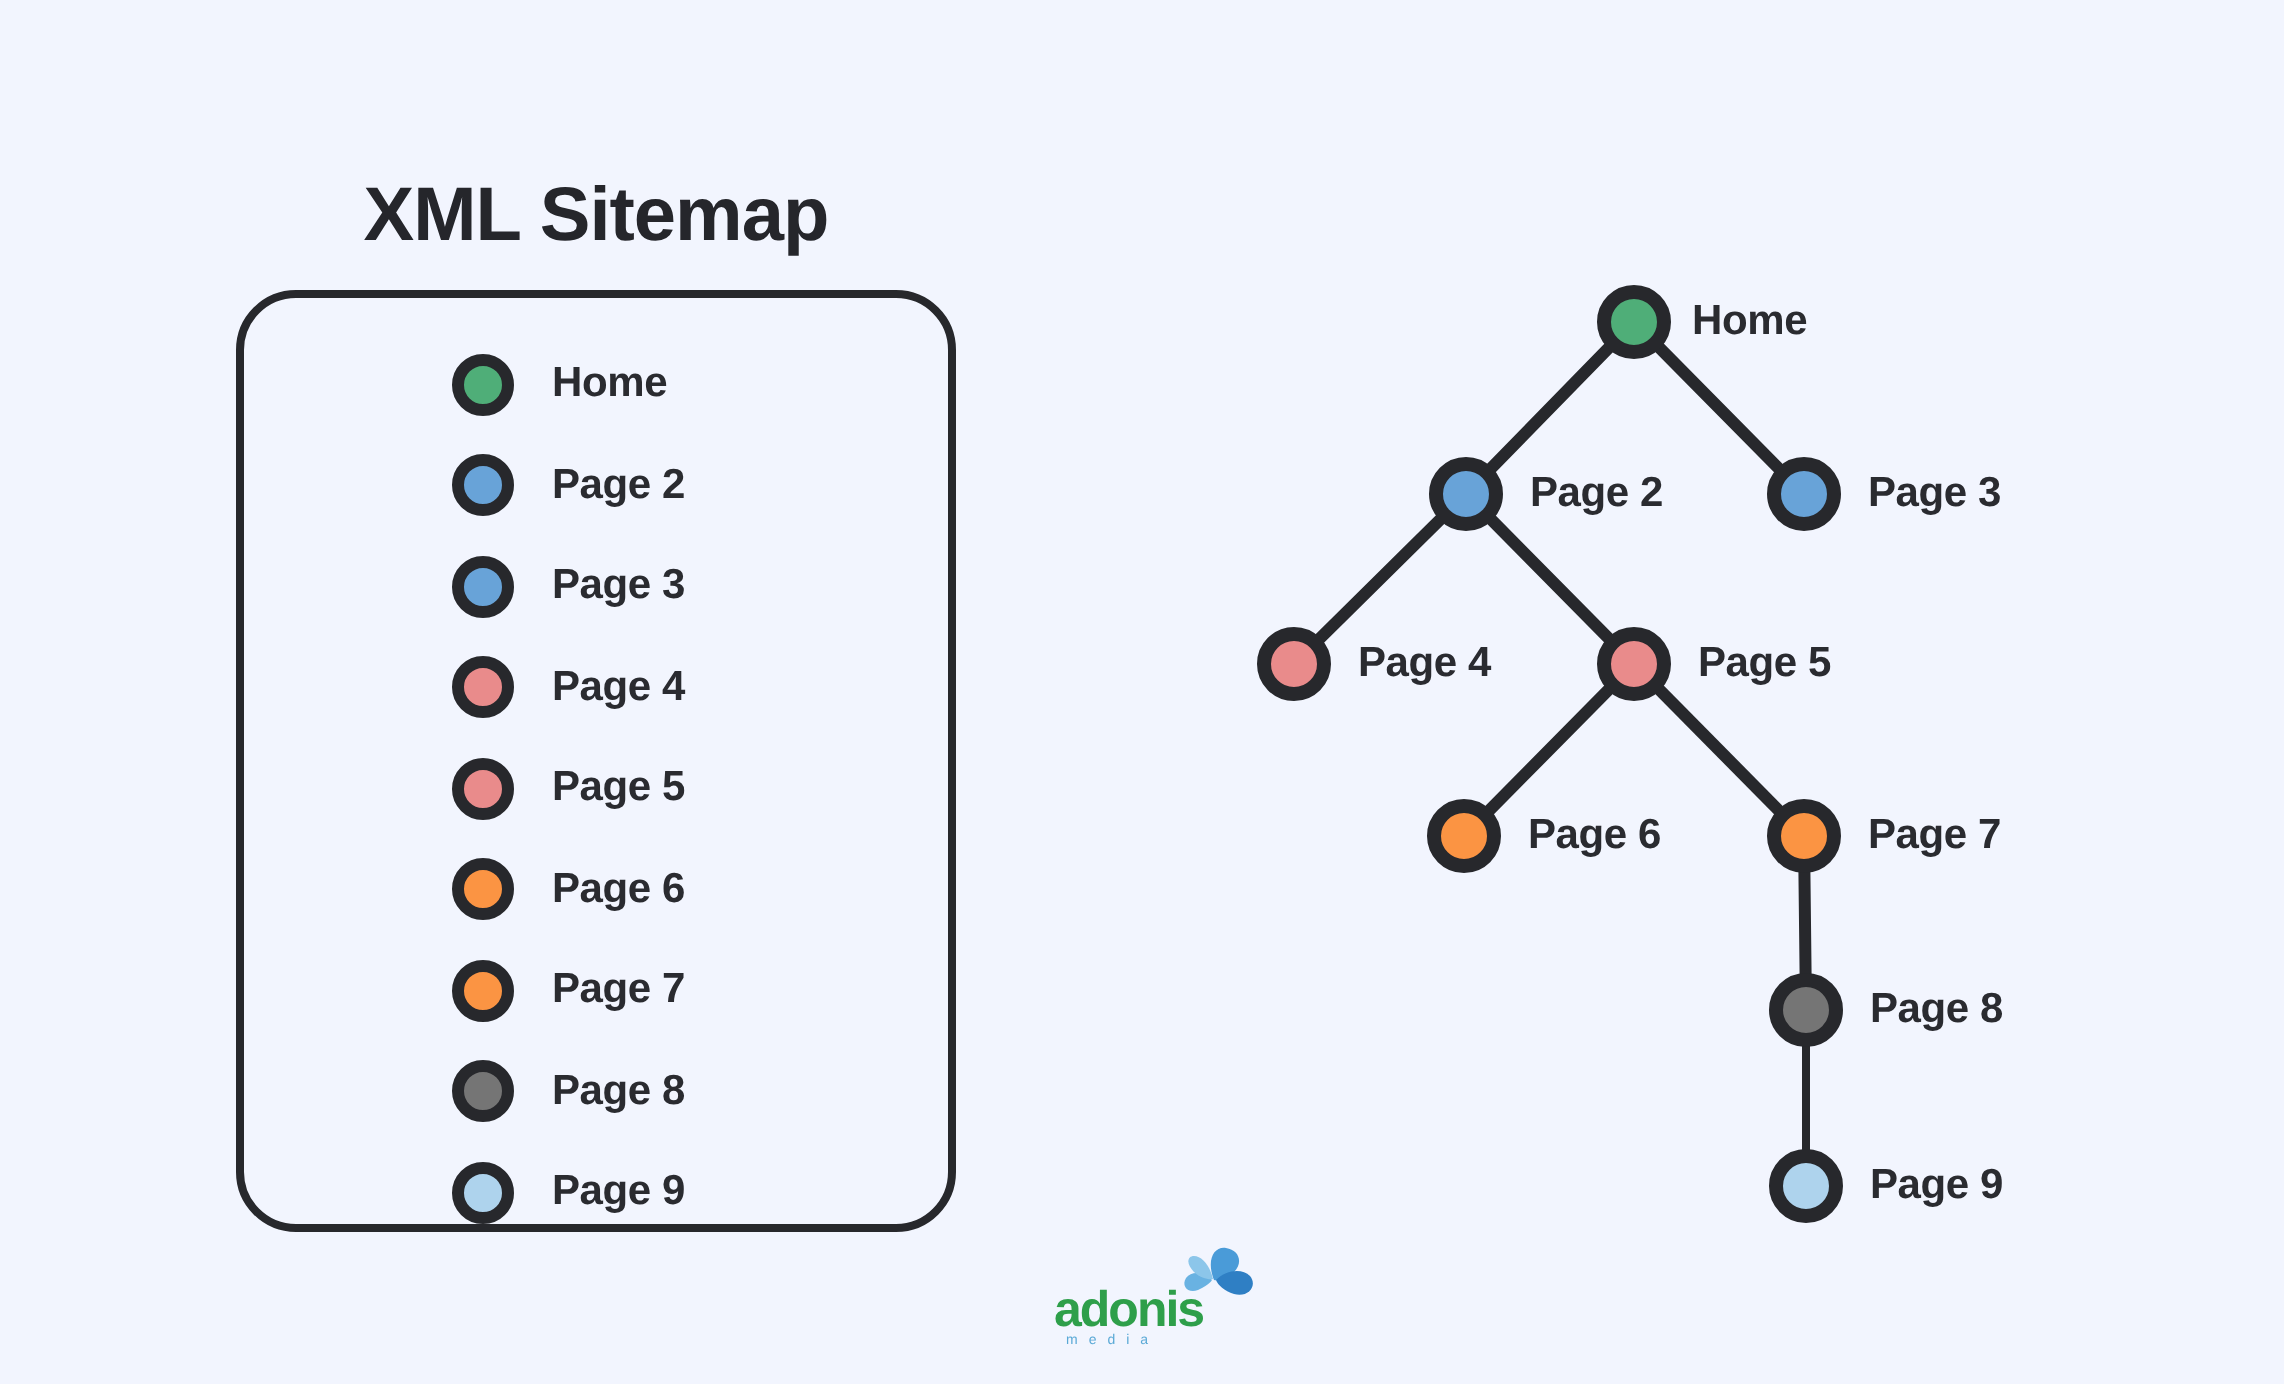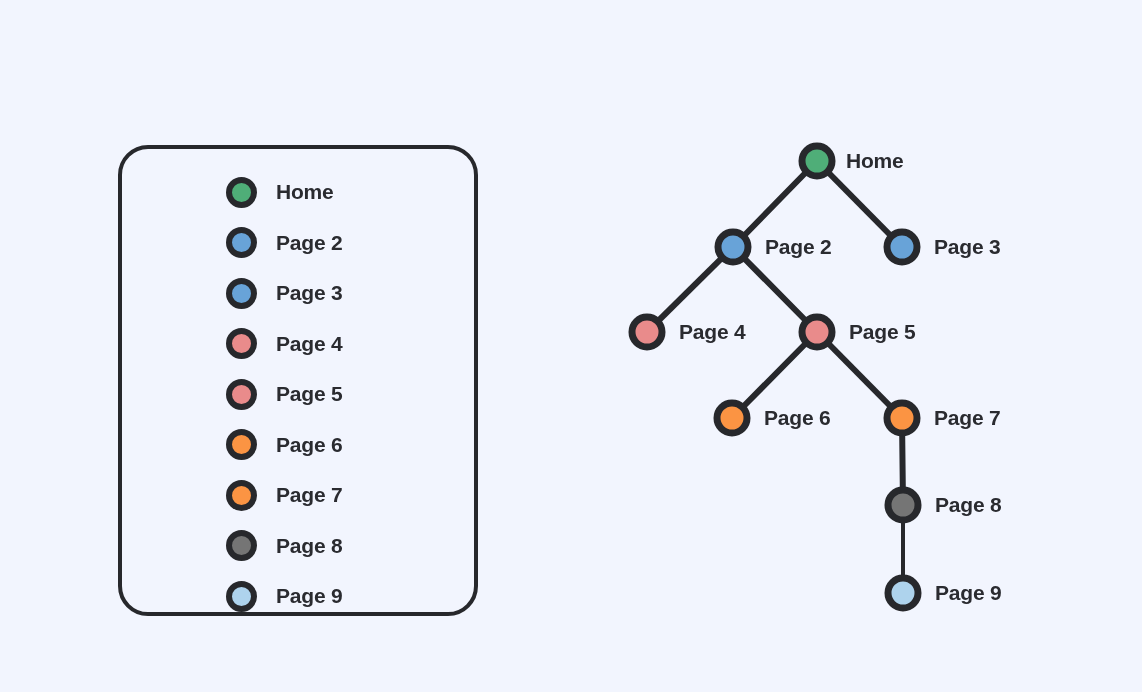--- a/index.html
+++ b/index.html
@@ -149,20 +149,21 @@
     top: 0px;
     width: 46px;
     height: 34px;
   }
 </style>
 </head>
 <body>
 
 <div class="stage">
 
+  <h1 class="panel-title" id="sitemap-title">XML Sitemap</h1>
 
 
   <div class="sitemap-card">
     <div class="sitemap-list" id="sitemap-list">
         <div class="sitemap-row">
           <span class="dot" style="background: rgb(79, 174, 120);"></span>
           <span class="row-label">Home</span>
         </div>
         <div class="sitemap-row">
           <span class="dot" style="background: rgb(104, 163, 216);"></span>
@@ -225,14 +226,24 @@
         <div class="node-label" style="left: 164px; top: 298px;">Page 6</div>
         <div class="node" style="left: 302px; top: 298px; background: rgb(251, 148, 67);"></div>
         <div class="node-label" style="left: 334px; top: 298px;">Page 7</div>
         <div class="node" style="left: 303px; top: 385px; background: rgb(117, 117, 117);"></div>
         <div class="node-label" style="left: 335px; top: 385px;">Page 8</div>
         <div class="node" style="left: 303px; top: 473px; background: rgb(174, 211, 237);"></div>
         <div class="node-label" style="left: 335px; top: 473px;">Page 9</div>
       </div>
   </div>
 
+  <div class="logo">
+    <svg class="logo-butterfly" viewBox="0 0 46 34">
+      <path d="M24 18 C20 8, 24 1, 30 2 C37 3, 39 10, 33 15 C30 17.5, 26 18.5, 24 18 Z" fill="#4a9bd8"></path>
+      <path d="M25 18 C30 13, 38 12, 42 16 C46 21, 41 27, 34 25 C29 23.5, 26 20.5, 25 18 Z" fill="#2f7fc4"></path>
+      <path d="M23 18 C19 14, 13 13, 10 17 C7.5 21, 11 25, 16 23 C19.5 21.5, 22 19.5, 23 18 Z" fill="#69b2e2"></path>
+      <path d="M23.5 17.5 C22 11, 18 6, 14 6 C10.5 6, 10 10, 14 14 C17 17, 21.5 18, 23.5 17.5 Z" fill="#8cc6ea"></path>
+    </svg>
+    <div class="logo-word">adonis</div>
+    <div class="logo-sub">media</div>
+  </div>
 
 </div>
 
 </body></html>

